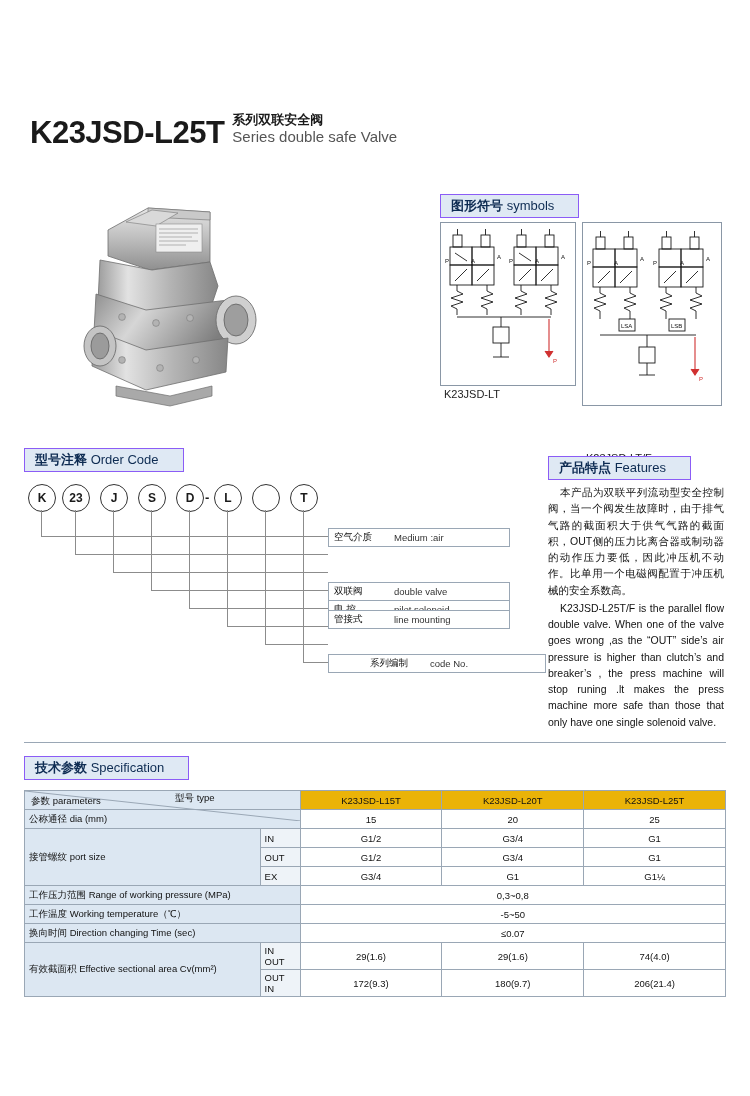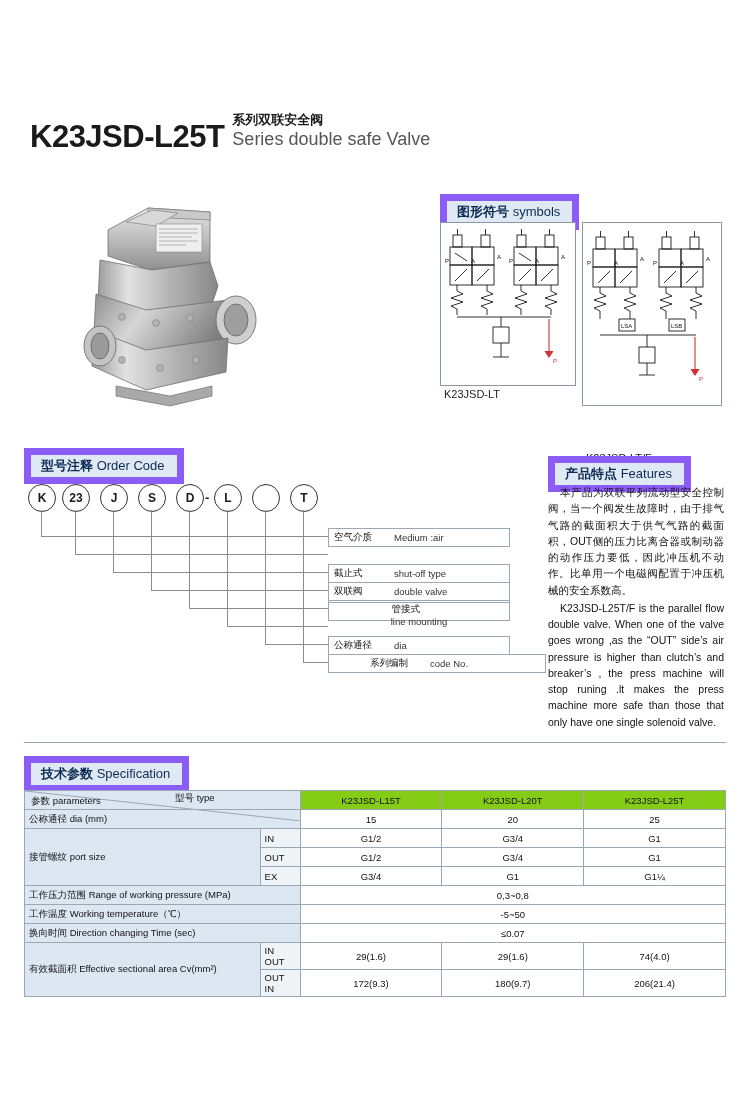--- a/index.html
+++ b/index.html
@@ -11,28 +11,28 @@
     position:relative;
     overflow:hidden;
   }
   .page{position:relative;width:750px;height:1096px;}
 
   
   .title-block{position:absolute;left:30px;top:112px;display:flex;align-items:flex-end;}
   .title-main{font-size:31px;font-weight:bold;letter-spacing:-0.5px;line-height:1;}
   .title-sub{margin-left:8px;padding-bottom:1px;}
   .title-cn{font-size:13px;font-weight:bold;line-height:1.25;}
-  .title-en{font-size:18px;color:#555;line-height:1.25;}
+  .title-en{font-size:15px;color:#555;line-height:1.25;}
 
   
   .chip{
     position:absolute;
-    border:7px solid #8b5cf6;
+    border:1px solid #8b5cf6;
     background:#dfe9f4;
-    padding:4px 12px 5px 10px;
+    padding:4px 24px 5px 10px;
     font-size:13px;
     line-height:1;
     white-space:nowrap;
   }
   .chip .cn{font-weight:bold;color:#0d2b52;}
   .chip .en{color:#0d2b52;}
 
   
   .rule{position:absolute;height:1px;background:#9aa7b5;}
 
@@ -62,21 +62,21 @@
   .feat{
     position:absolute;left:548px;top:484px;width:176px;
     font-size:10.5px;line-height:1.55;color:#111;text-align:justify;
   }
   .feat p{margin:0 0 2px 0;text-indent:12px;}
 
   
   .spec-wrap{position:absolute;left:24px;top:790px;width:702px;}
   table.spec{border-collapse:collapse;width:702px;font-size:9.5px;color:#111;}
   table.spec td{border:1px solid #9aa7b5;padding:2px 4px;height:14px;}
-  .hdr{background:#84cc16;}
+  .hdr{background:#eab308;}
   .lbl{background:#dce7f2;}
   .ctr{text-align:center;}
   .diag-cell{position:relative;background:#dce7f2;height:30px;padding:0 !important;}
   .diag-cell .l1{position:absolute;left:6px;top:1px;font-size:9.5px;}
   .diag-cell .l2{position:absolute;left:6px;bottom:1px;font-size:9.5px;}
   .diag-cell svg{position:absolute;left:0;top:0;}
   .sub{background:#eef3f8;}
 
   
   .photo{position:absolute;left:60px;top:190px;width:240px;height:230px;}
@@ -304,39 +304,31 @@
     <div class="leader" style="left:127px; top:106px; height:1px; width:177px;"></div>
     <div class="leader" style="left:165px; top:124px; height:1px; width:139px;"></div>
     <div class="leader" style="left:203px; top:142px; height:1px; width:101px;"></div>
     <div class="leader" style="left:241px; top:160px; height:1px; width:63px;"></div>
     <div class="leader" style="left:279px; top:178px; height:1px; width:25px;"></div>
 
     <div class="oc-row" style="left:304px;top:44px;width:180px;">
       <span class="cn">空气介质</span>
       <span class="en">Medium :air</span>
     </div>
-    <div class="oc-row" style="left:304px;top:80px;width:180px;">
-      <span class="cn">截止式</span>
-      <span class="en">shut-off type</span>
-    </div>
     <div class="oc-row" style="left:304px;top:98px;width:180px;">
       <span class="cn">双联阀</span>
       <span class="en">double valve</span>
     </div>
     <div class="oc-row" style="left:304px;top:116px;width:180px;">
       <span class="cn">电 控</span>
       <span class="en">pilot solenoid</span>
     </div>
-    <div class="oc-row" style="left:304px;top:118px;width:180px;flex-direction:column;">
+    <div class="oc-row" style="left:304px;top:126px;width:180px;">
       <span class="cn">管接式</span>
       <span class="en">line mounting</span>
-    </div>
-    <div class="oc-row" style="left:304px;top:152px;width:180px;">
-      <span class="cn">公称通径</span>
-      <span class="en">dia</span>
     </div>
     <div class="oc-row" style="left:304px;top:170px;width:180px;padding-left:36px;">
       <span class="cn">系列编制</span>
       <span class="en">code No.</span>
     </div>
   </div>
 
   <div class="chip" style="left:548px;top:456px;">
     <span class="cn">产品特点</span>
     <span class="en">Features</span>

